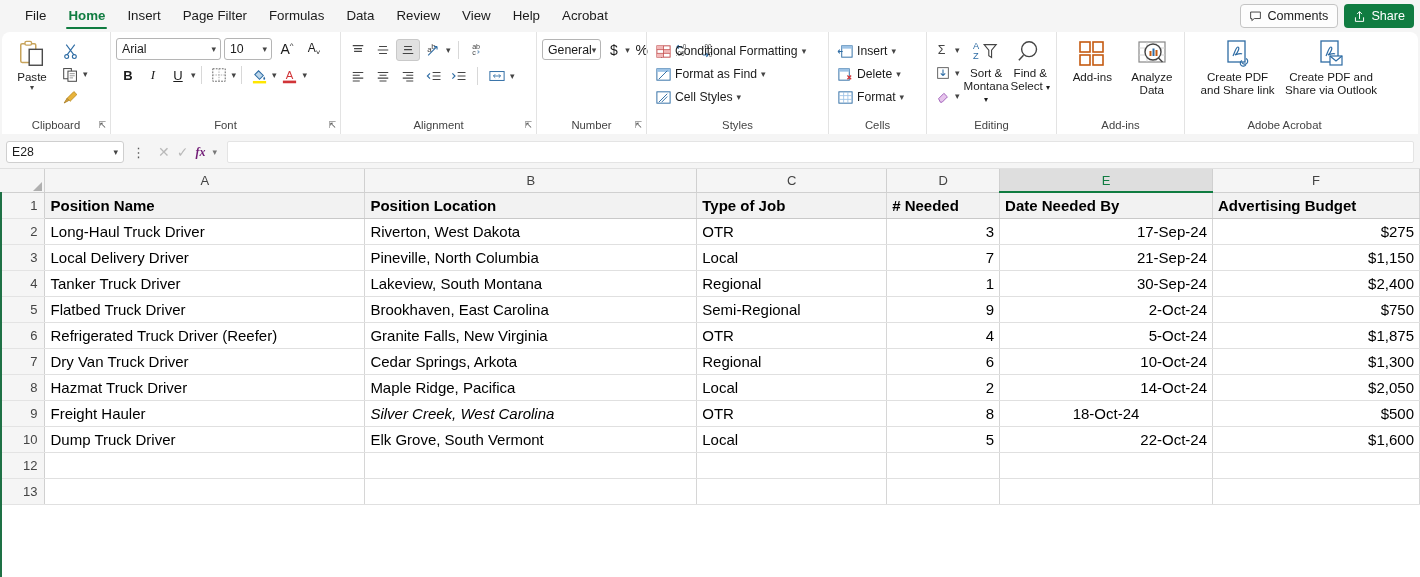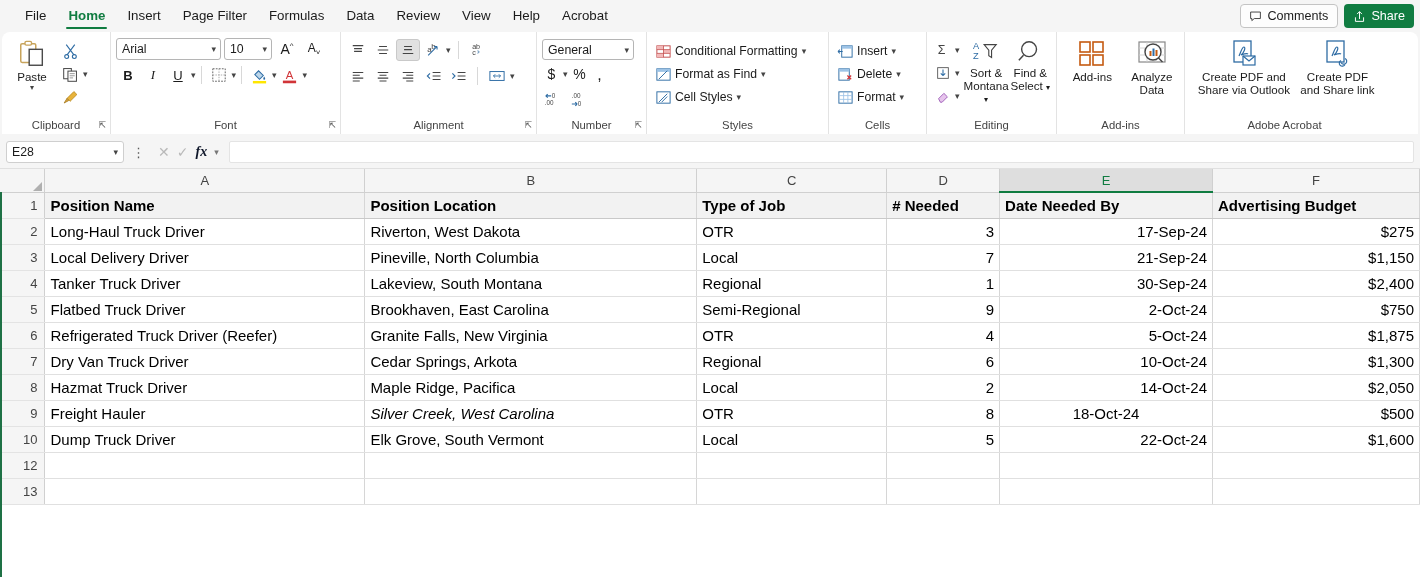--- a/index.html
+++ b/index.html
@@ -177,21 +177,21 @@
     width: 118px; height: 22px;
     background: #fff; border: 1px solid #cfcfcf; border-radius: 3px;
     display: flex; align-items: center; justify-content: space-between;
     padding: 0 5px;
     font-size: 12.3px; color: #1b1b1b;
   }
   .fb-dots { color: #5a5a5a; font-size: 13px; padding: 0 3px; letter-spacing: 0;}
   .fb-icons { display: flex; align-items: center; gap: 7px; padding: 0 5px;}
   .fb-x { color: #b9b9b9; font-size: 14px; }
   .fb-check { color: #b9b9b9; font-size: 14px; }
-  .fb-fx { color: #0f172a; font-size: 14px; font-style: italic; font-family: "Liberation Serif", serif; font-weight: 700;}
+  .fb-fx { color: #701a75; font-size: 12px; font-style: italic; font-family: "Liberation Serif", serif; font-weight: 700;}
   .fb-input {
     flex: 1; height: 22px;
     background: #fff; border: 1px solid #e4e4e4; border-radius: 2px;
     font-size: 12.5px; color: #1b1b1b;
     display: flex; align-items: center;
     padding: 0 5px;
   }
 
   
   .gridwrap { position: relative; width: 1420px; height: 409px; background: #fff; overflow: hidden; }
@@ -464,21 +464,21 @@
           </svg>
         </div>
         <span class="cv" style="font-size:9px;color:#444;">▾</span>
       </div>
     </div>
     <div class="rgroup-label">Alignment</div>
     <div class="rgroup-launcher">⇱</div>
   </div>
 
   <div class="rgroup" style="width:110px;">
-    <div class="rgroup-body" style="flex-direction:column;gap:3px;padding-top:3px;align-items:flex-start;text-align:center;">
+    <div class="rgroup-body" style="flex-direction:row;gap:3px;padding-top:3px;align-items:flex-start;text-align:center;">
       <div class="numfmt">
         <span>General</span>
         <span style="font-size:9px;color:#444;">▾</span>
       </div>
       <div class="row-flex" style="gap:2px;">
         <div class="iconbtn" style="width:19px;">
           <span style="font-size:14px;">$</span>
         </div>
         <span class="cv" style="font-size:9px;color:#444;">▾</span>
         <div class="iconbtn" style="width:20px;">
@@ -652,39 +652,39 @@
         </svg>
         <span class="lbl">Analyze</span>
         <span class="lbl" style="margin-top:0;">Data</span>
       </div>
     </div>
     <div class="rgroup-label">Add-ins</div>
   </div>
 
   <div class="rgroup" style="width:200px;">
     <div class="rgroup-body" style="gap:4px;padding-left:6px;">
+      <div class="bigbtn" style="width:92px;">
+        <svg width="30" height="30" viewBox="0 0 30 30">
+          <rect x="5" y="2" width="17" height="21" fill="#fff" stroke="#2e6ca4" stroke-width="1.3"></rect>
+          <path d="M10 17c2-4 3-9 5-9s0 6-3 8c3-1 6-2 7-1" fill="none" stroke="#2e6ca4" stroke-width="1.2"></path>
+          <path d="M19 21.5a3 3 0 104 4M23 19.5a3 3 0 11-4 4" fill="none" stroke="#2e6ca4" stroke-width="1.2"></path>
+        </svg>
+        <span class="lbl">Create PDF</span>
+        <span class="lbl" style="margin-top:0;">and Share link</span>
+      </div>
       <div class="bigbtn" style="width:106px;">
         <svg width="30" height="30" viewBox="0 0 30 30">
           <rect x="5" y="2" width="17" height="21" fill="#fff" stroke="#2e6ca4" stroke-width="1.3"></rect>
           <path d="M10 17c2-4 3-9 5-9s0 6-3 8c3-1 6-2 7-1" fill="none" stroke="#2e6ca4" stroke-width="1.2"></path>
           <rect x="14" y="17" width="12" height="9" fill="#fff" stroke="#2e6ca4" stroke-width="1.2"></rect>
           <path d="M14 17l6 5 6-5" fill="none" stroke="#2e6ca4" stroke-width="1.2"></path>
         </svg>
         <span class="lbl">Create PDF and</span>
         <span class="lbl" style="margin-top:0;">Share via Outlook</span>
       </div>
-      <div class="bigbtn" style="width:92px;">
-        <svg width="30" height="30" viewBox="0 0 30 30">
-          <rect x="5" y="2" width="17" height="21" fill="#fff" stroke="#2e6ca4" stroke-width="1.3"></rect>
-          <path d="M10 17c2-4 3-9 5-9s0 6-3 8c3-1 6-2 7-1" fill="none" stroke="#2e6ca4" stroke-width="1.2"></path>
-          <path d="M19 21.5a3 3 0 104 4M23 19.5a3 3 0 11-4 4" fill="none" stroke="#2e6ca4" stroke-width="1.2"></path>
-        </svg>
-        <span class="lbl">Create PDF</span>
-        <span class="lbl" style="margin-top:0;">and Share link</span>
-      </div>
     </div>
     <div class="rgroup-label">Adobe Acrobat</div>
   </div>
 
 </div>
 </div>
 
 <div class="formulabar">
   <div class="namebox">
     <span>E28</span>

